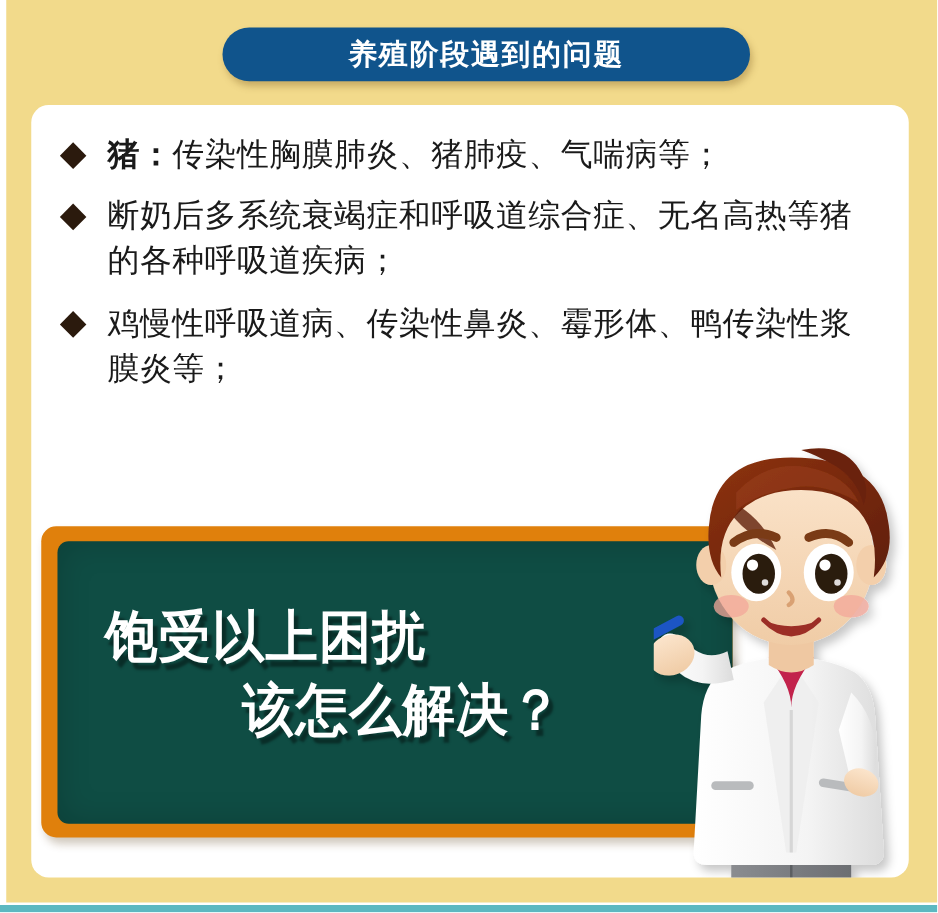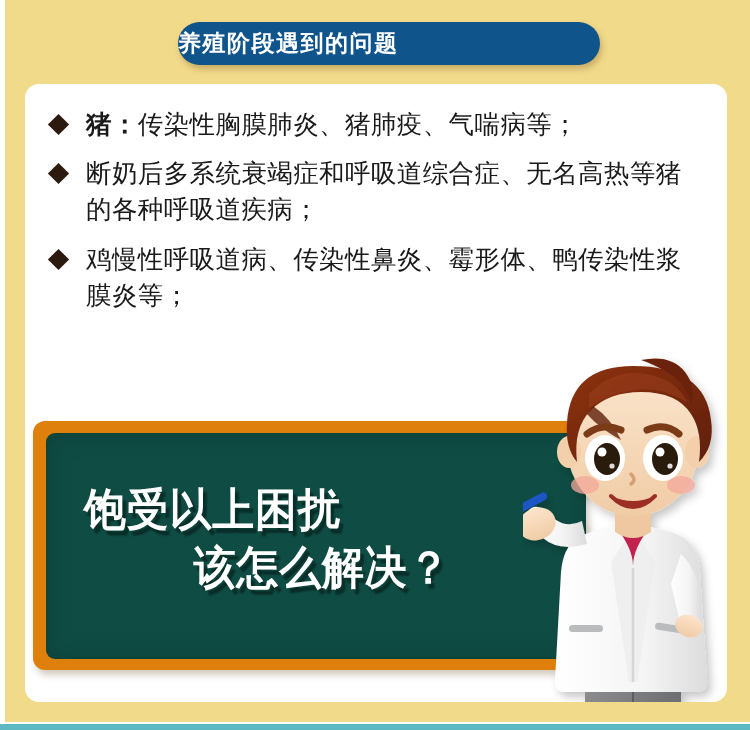--- a/index.html
+++ b/index.html
@@ -34,21 +34,21 @@
     left:5px; top:0; right:0;
     height:84px;
   }
   #header-pill {
     position:absolute;
     left:173px; top:22px;
     width:422px; height:43px;
     background:#10548C;
     border-radius:22px;
     box-shadow:2px 4px 6px rgba(120,85,30,.35);
-    display:flex; align-items:center; justify-content:flex-start;
+    display:flex; align-items:center; justify-content:center;
   }
   #header-pill .title {
     color:#FFFFFF;
     font-size:23px;
     font-weight:bold;
     letter-spacing:1.5px;
     line-height:1;
   }
 
   

